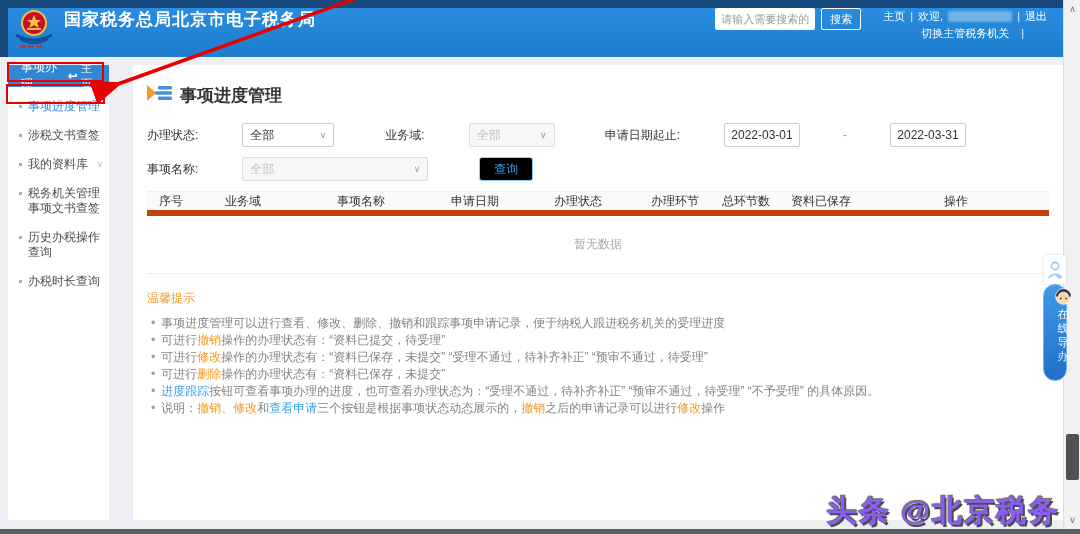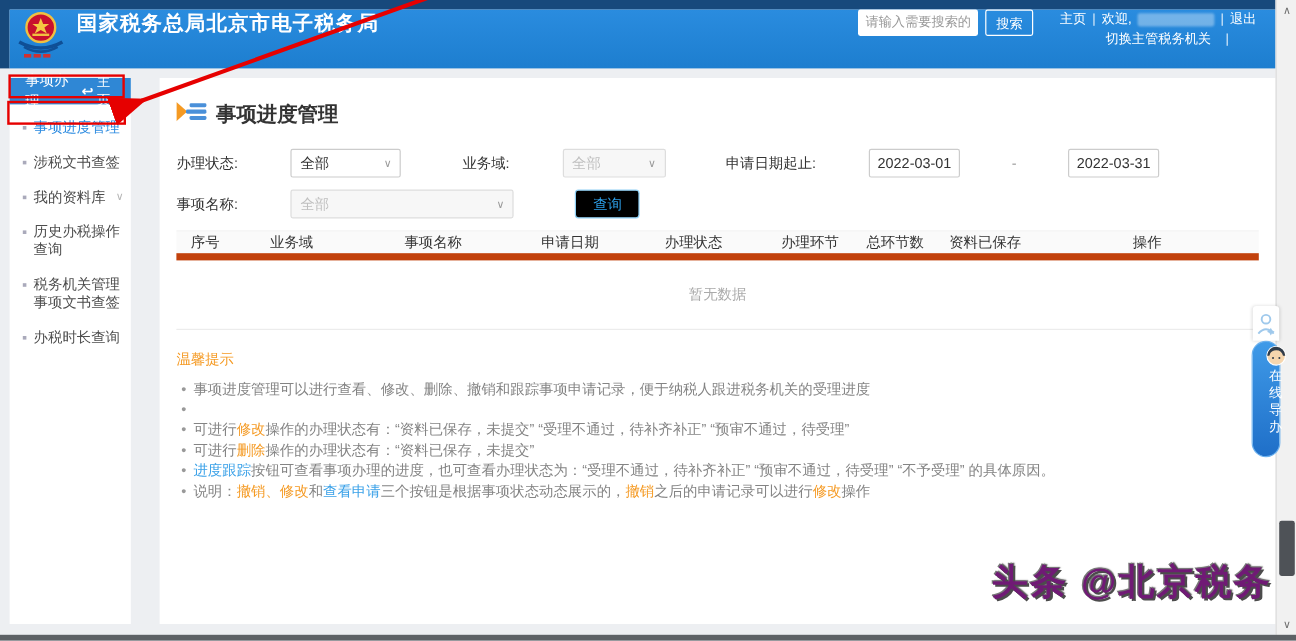--- a/index.html
+++ b/index.html
@@ -93,21 +93,21 @@
 
   .bottom-strip { position:absolute; left:0; bottom:0; width:1080px; height:5px; background:#5d6165; z-index:30; }
 
   
   .anno-svg { position:absolute; left:0; top:0; width:1080px; height:534px; pointer-events:none; z-index:40; }
   .red-box { position:absolute; border:2px solid #e60000; z-index:41; pointer-events:none; }
   .red-box.b1 { left:7px; top:62px; width:97px; height:20px; }
   .red-box.b2 { left:6px; top:84px; width:99px; height:20px; }
 
   
-  .watermark { position:absolute; right:20px; bottom:28px; font-size:30px; font-weight:bold; color:#701a75;
+  .watermark { position:absolute; right:20px; bottom:2px; font-size:30px; font-weight:bold; color:#8b5cf6;
                text-shadow:2px 2px 0 #4c4c4c, -1px -1px 0 #777, 1px -1px 1px #555; letter-spacing:2px; z-index:50; }
 </style>
 </head>
 <body>
 
 <div id="app">
 
   <div class="top-strip"></div>
   <div class="left-edge"></div>
 
@@ -163,25 +163,25 @@
           <span class="bullet"></span>
           <span>涉税文书查签</span>
         </div>
         <div class="menu-item">
           <span class="bullet"></span>
           <span>我的资料库</span>
           <span class="chev">∨</span>
         </div>
         <div class="menu-item">
           <span class="bullet"></span>
+          <span>税务机关管理事项文书查签</span>
+        </div>
+        <div class="menu-item">
+          <span class="bullet"></span>
           <span>历史办税操作查询</span>
-        </div>
-        <div class="menu-item">
-          <span class="bullet"></span>
-          <span>税务机关管理事项文书查签</span>
         </div>
         <div class="menu-item">
           <span class="bullet"></span>
           <span>办税时长查询</span>
         </div>
       </div>
   </div>
 
   <div class="main">
     <div class="page-title-row">
@@ -238,20 +238,21 @@
     </div>
 
     <div class="tips-title">温馨提示</div>
     <div class="tips-list">
         <div class="tip-line">
           <span class="tip-bullet">•</span>
           <span><span>事项进度管理可以进行查看、修改、删除、撤销和跟踪事项申请记录，便于纳税人跟进税务机关的受理进度</span></span>
         </div>
         <div class="tip-line">
           <span class="tip-bullet">•</span>
+          <span><span>可进行</span><span class="seg-orange">撤销</span><span>操作的办理状态有：“资料已提交，待受理”</span></span>
         </div>
         <div class="tip-line">
           <span class="tip-bullet">•</span>
           <span><span>可进行</span><span class="seg-orange">修改</span><span>操作的办理状态有：“资料已保存，未提交”  “受理不通过，待补齐补正”  “预审不通过，待受理”</span></span>
         </div>
         <div class="tip-line">
           <span class="tip-bullet">•</span>
           <span><span>可进行</span><span class="seg-orange">删除</span><span>操作的办理状态有：“资料已保存，未提交”</span></span>
         </div>
         <div class="tip-line">

